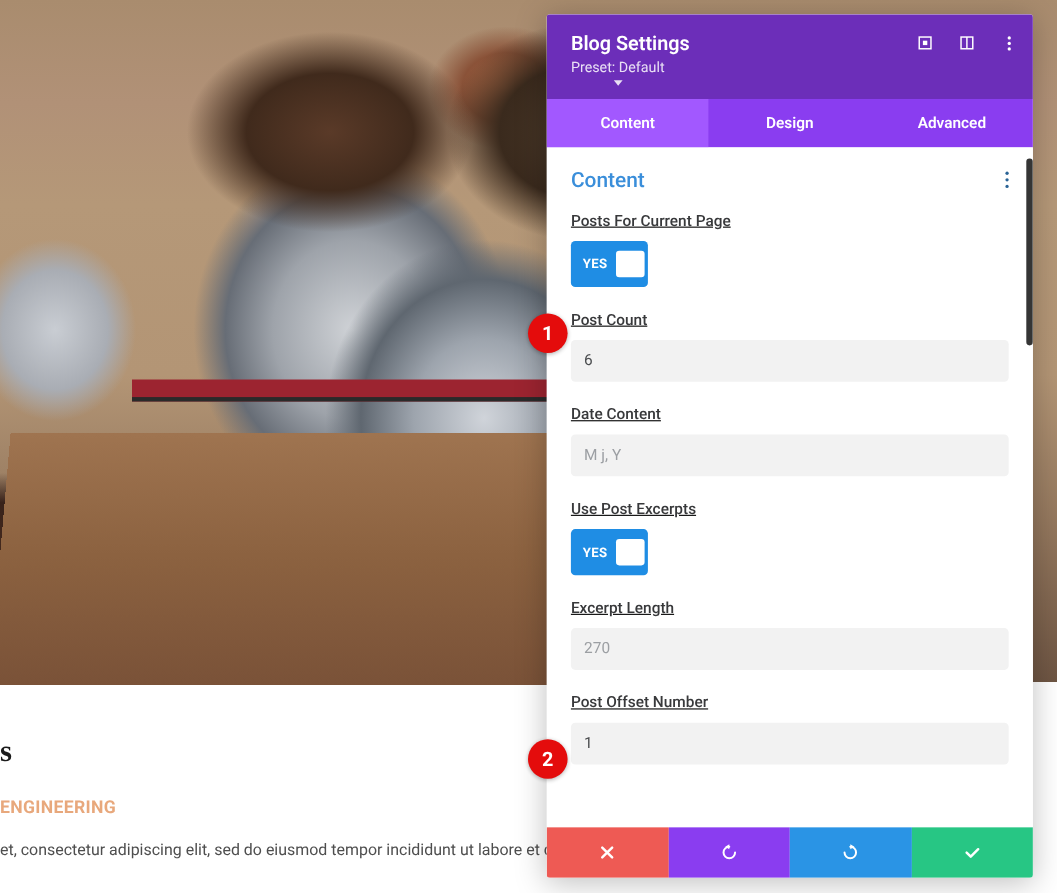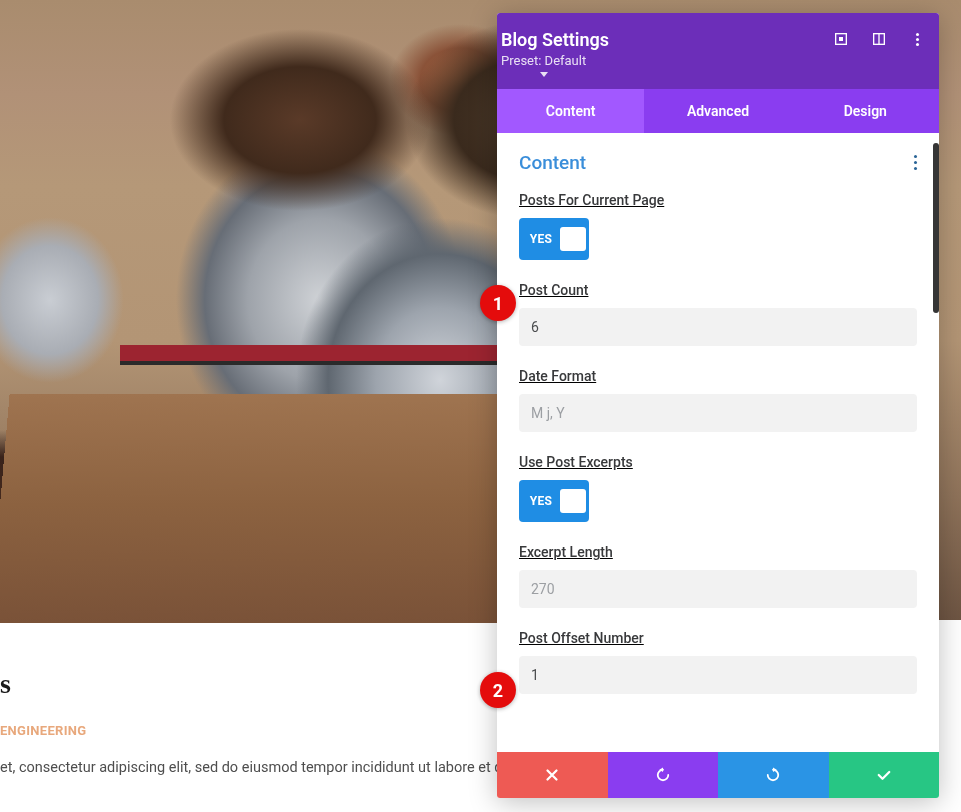--- a/index.html
+++ b/index.html
@@ -68,21 +68,21 @@
   .underlay-text h1 {
     font-family: Georgia, 'Times New Roman', serif;
     font-weight: bold;
     font-size: 28px;
     color: #1b1b1b;
     margin-bottom: 12px;
   }
   .category {
     color: #e8a87c;
     font-weight: bold;
-    font-size: 13px;
+    font-size: 16px;
     letter-spacing: 0.3px;
     margin-bottom: 14px;
     display: block;
   }
   .excerpt {
     color: #4e4e4e;
     font-size: 14.5px;
   }
 
   
@@ -95,21 +95,21 @@
     background: #fff;
     box-shadow: 0 4px 28px rgba(0,0,0,0.25);
     display: flex;
     flex-direction: column;
     border-radius: 3px;
     overflow: hidden;
   }
   .panel-header {
     background: #6c2eb9;
     color: #fff;
-    padding: 16px 22px 12px 4px;
+    padding: 16px 22px 12px 22px;
     position: relative;
   }
   .panel-title {
     font-size: 18px;
     font-weight: 600;
   }
   .panel-preset {
     font-size: 13px;
     opacity: 0.85;
     margin-top: 2px;
@@ -296,22 +296,22 @@
             <span></span>
             <span></span>
             <span></span>
           </div>
       </div>
     </div>
   </div>
 
   <div class="tabs">
     <div class="tab active">Content</div>
+    <div class="tab">Design</div>
     <div class="tab">Advanced</div>
-    <div class="tab">Design</div>
   </div>
 
   <div class="panel-body">
     <div class="scroll-indicator"></div>
     <div class="panel-body-inner">
       <div class="section-title-row">
         <div class="section-title">Content</div>
         <div class="small-vdots">
             <span></span>
             <span></span>
@@ -326,21 +326,21 @@
           <div class="toggle-thumb"></div>
         </div>
       </div>
 
       <div class="field">
         <div class="field-label">Post Count</div>
         <input class="text-input" type="text" value="6" style="">
       </div>
 
       <div class="field">
-        <div class="field-label">Date Format</div>
+        <div class="field-label">Date Content</div>
         <input class="text-input" type="text" placeholder="M j, Y" style="">
       </div>
 
 
       <div class="field">
         <div class="field-label">Use Post Excerpts</div>
         <div class="toggle">
           <div class="toggle-text">YES</div>
           <div class="toggle-thumb"></div>
         </div>

